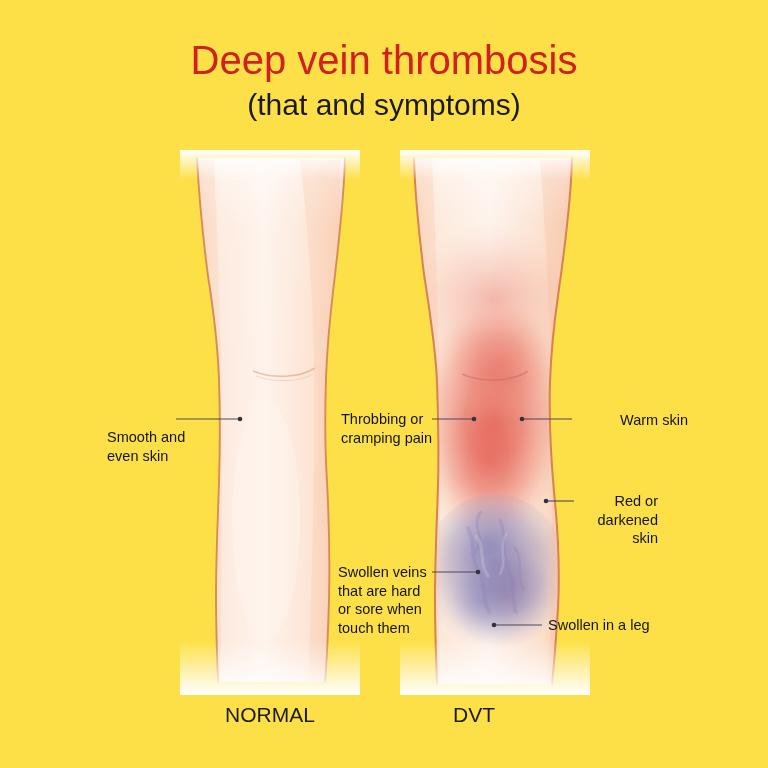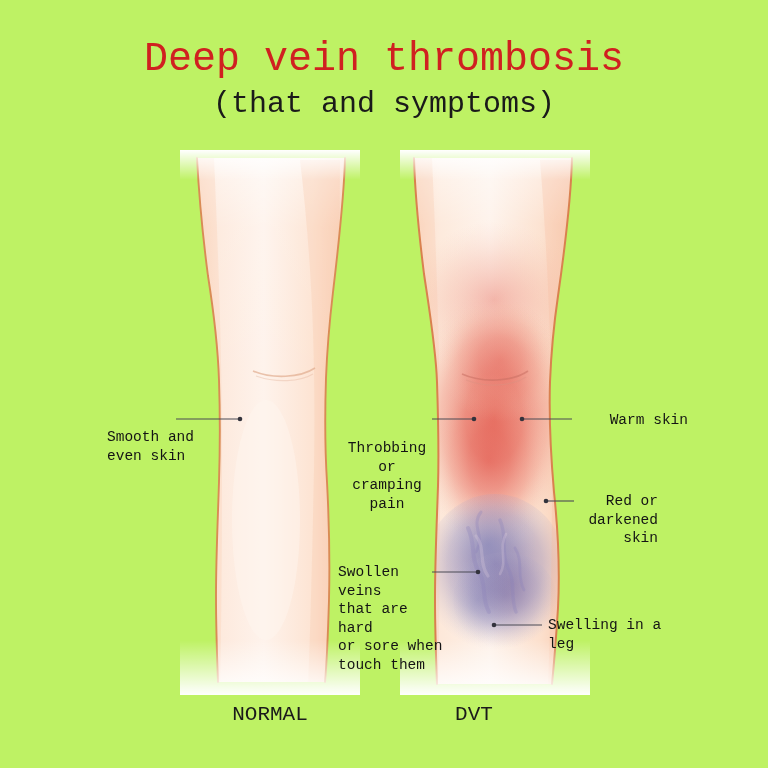--- a/index.html
+++ b/index.html
@@ -8,23 +8,22 @@
     padding: 0;
     background: #ffffff;
   }
   body {
     font-family: "Liberation Sans", sans-serif;
   }
   #figure {
     position: relative;
     width: 768px;
     height: 768px;
-    background: #bef264;
+    background: #fde047;
     overflow: hidden;
-    font-family: Liberation Mono, monospace;
   }
 
   
   #title-main {
     position: absolute;
     left: 0;
     top: 38px;
     width: 768px;
     text-align: center;
     font-size: 40px;
@@ -61,21 +60,21 @@
     position: absolute;
     font-size: 14.5px;
     line-height: 1.28;
     color: #141414;
     white-space: pre-line;
   }
   .annot.left  { text-align: left; }
   .annot.right { text-align: right; }
 
   #annot-smooth    { left: 107px; top: 408px; width: 96px; text-align: left; margin-top: 20px; }
-  #annot-throb     { left: 341px; top: 410px; width: 92px; text-align: center; margin-top: 29px; }
+  #annot-throb     { left: 341px; top: 410px; width: 92px; text-align: left; }
   #annot-warm      { left: 578px; top: 411px; width: 110px; text-align: right; }
   #annot-red       { left: 580px; top: 492px; width: 78px; text-align: right; }
   #annot-veins     { left: 338px; top: 563px; width: 110px; text-align: left; }
   #annot-swelling  { left: 548px; top: 616px; width: 140px; text-align: left; }
 
   
   #art {
     position: absolute;
     left: 0;
     top: 0;
@@ -318,19 +317,19 @@
 
   <div class="annot left" id="annot-veins">Swollen veins
 that are hard
 or sore when
 touch them</div>
 
   <div class="annot right" id="annot-red">Red or
 darkened
 skin</div>
 
-  <div class="annot left" id="annot-swelling">Swelling in a leg</div>
+  <div class="annot left" id="annot-swelling">Swollen in a leg</div>
 
   <div class="caption" id="caption-normal">NORMAL</div>
 
   <div class="caption" id="caption-dvt">DVT</div>
 
 </div>
 
 </body></html>

